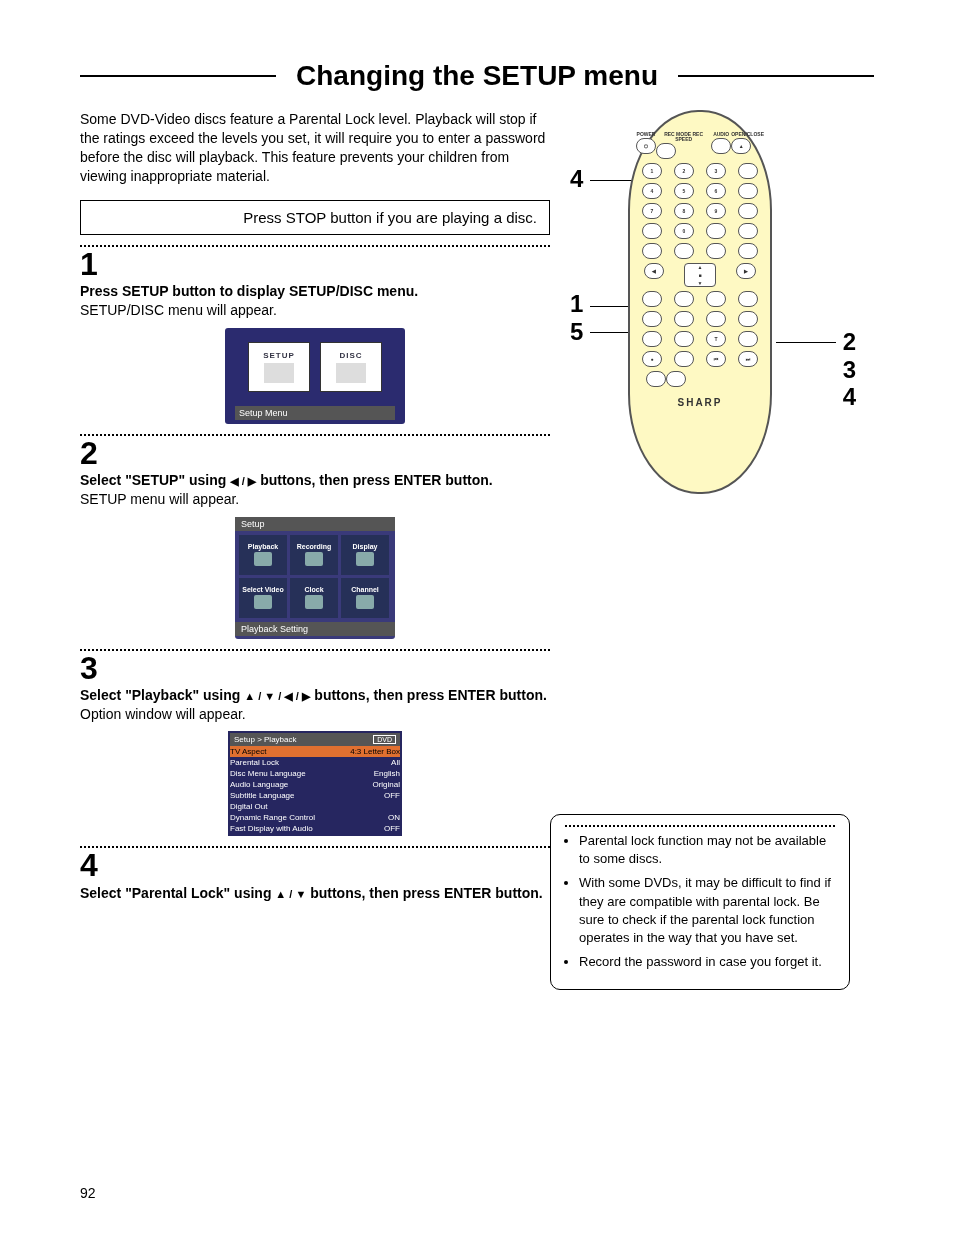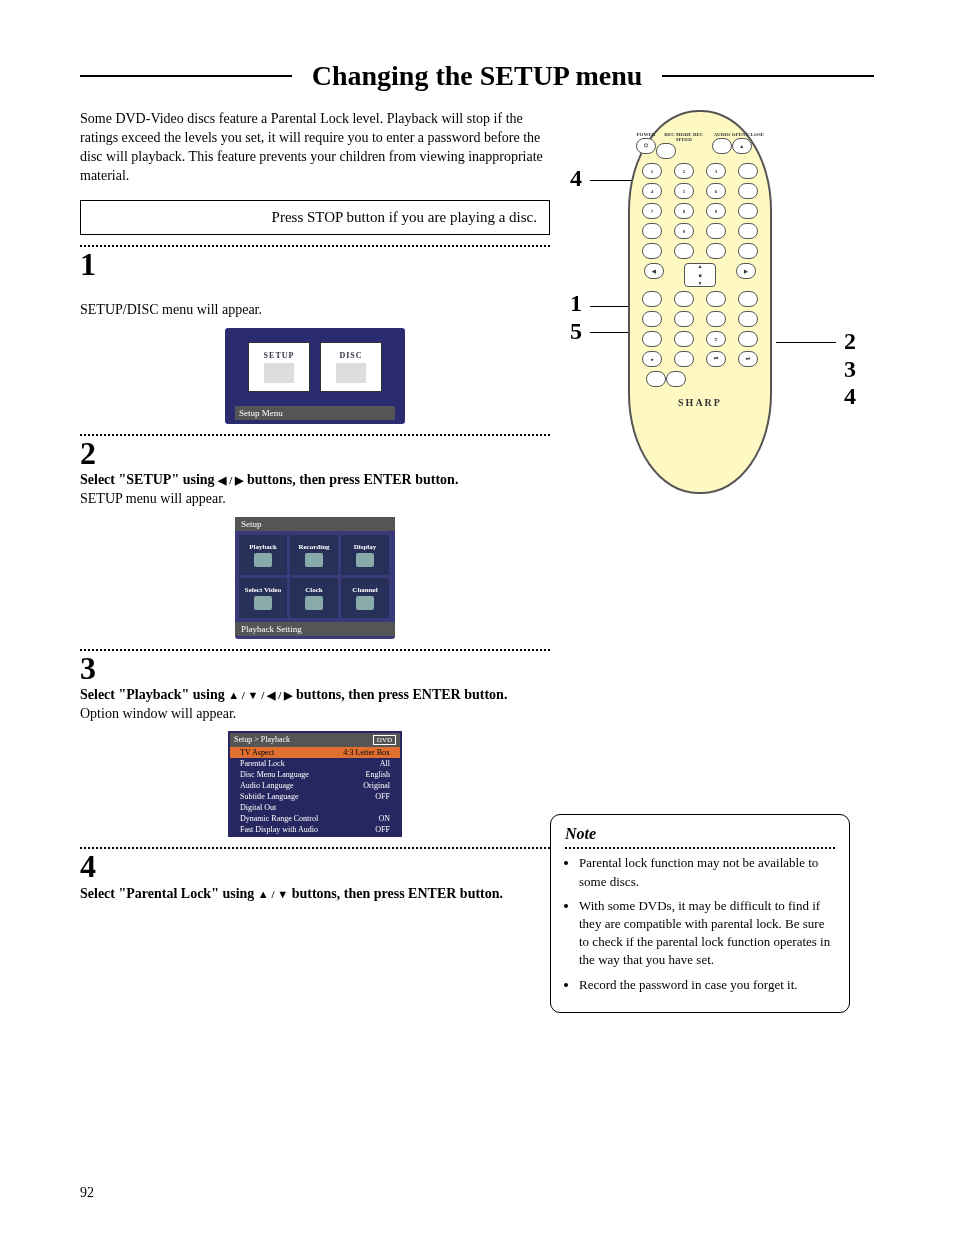--- a/index.html
+++ b/index.html
@@ -8,21 +8,20 @@
     margin: 0;
     padding: 0;
     color: #000;
   }
   .page {
     width: 954px;
     height: 1235px;
     padding: 60px 80px 40px 80px;
     box-sizing: border-box;
     position: relative;
-    font-family: Liberation Serif, serif;
   }
   .title-bar {
     display: flex;
     align-items: center;
     justify-content: center;
     margin-bottom: 6px;
   }
   .title-text {
     font-size: 28px;
     font-weight: bold;
@@ -127,21 +126,21 @@
   .pb-menu {
     width: 170px;
     margin: 8px auto 4px auto;
     background:#262660;
     color:#fff;
     font-size:8px;
     padding:2px;
   }
   .pb-head { background:#555; padding:2px 4px; display:flex; justify-content:space-between; }
   .pb-head .badge { border:1px solid #fff; padding:0 3px; font-size:7px; }
-  .pb-row { display:flex; justify-content:space-between; padding:1px 10px; }
+  .pb-row { display:flex; justify-content:space-between; padding:1px 0; }
   .pb-row.sel { background:#e07030; color:#000; }
 
   .note-box {
     border: 1.5px solid #000;
     border-radius: 10px;
     padding: 8px 14px 12px 14px;
     margin-top: 320px;
     font-size: 13px;
     line-height: 1.4;
   }
@@ -218,21 +217,21 @@
 
   <div class="content">
     <div class="left-col">
       <p class="intro">Some DVD-Video discs feature a Parental Lock level. Playback will stop if the ratings exceed the levels you set, it will require you to enter a password before the disc will playback. This feature prevents your children from viewing inappropriate material.</p>
 
       <div class="press-box">Press STOP button if you are playing a disc.</div>
 
       <hr class="dotted">
       <div class="step-num">1</div>
       <p class="step-body">
-        <br>
+        <b>Press SETUP button to display SETUP/DISC menu.</b><br>
         <span>SETUP/DISC menu will appear.</span>
       </p>
       <div class="setup-menu">
         <div class="setup-row">
           <div class="setup-card">
               <span>SETUP</span>
               <div class="ico"></div>
             </div>
           <div class="setup-card">
               <span>DISC</span>
@@ -427,21 +426,20 @@
             <div class="rbtn">⏭</div>
           </div>
         <div class="btnrow" style="justify-content:flex-start;padding-left:16px;">
             <div class="rbtn"></div>
             <div class="rbtn"></div>
           </div>
         <div class="brand">SHARP</div>
       </div>
 
       <div class="note-box">
-        <div class="note-title">Note</div>
         <div class="note-dots"></div>
         <ul>
           <li>Parental lock function may not be available to some discs.</li>
           <li>With some DVDs, it may be difficult to find if they are compatible with parental lock. Be sure to check if the parental lock function operates in the way that you have set.</li>
           <li>Record the password in case you forget it.</li>
         </ul>
       </div>
     </div>
   </div>
 

